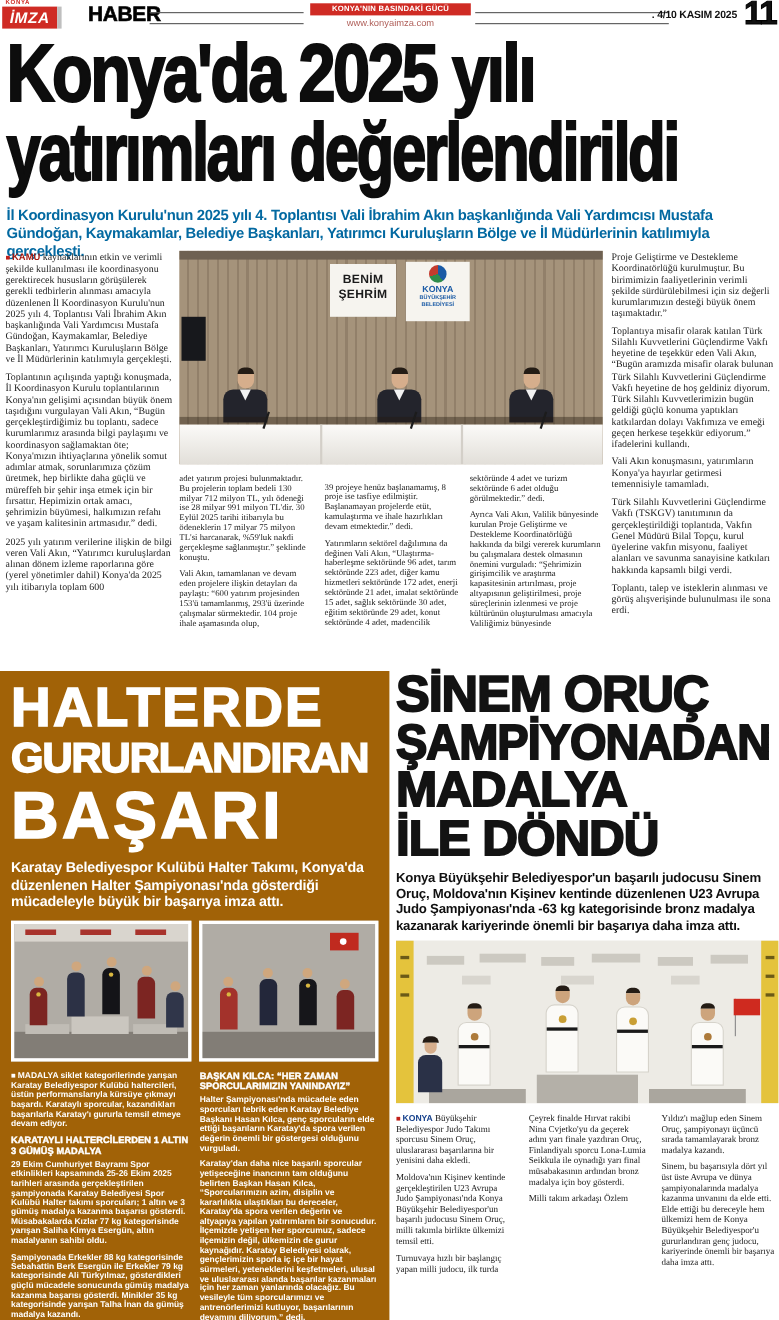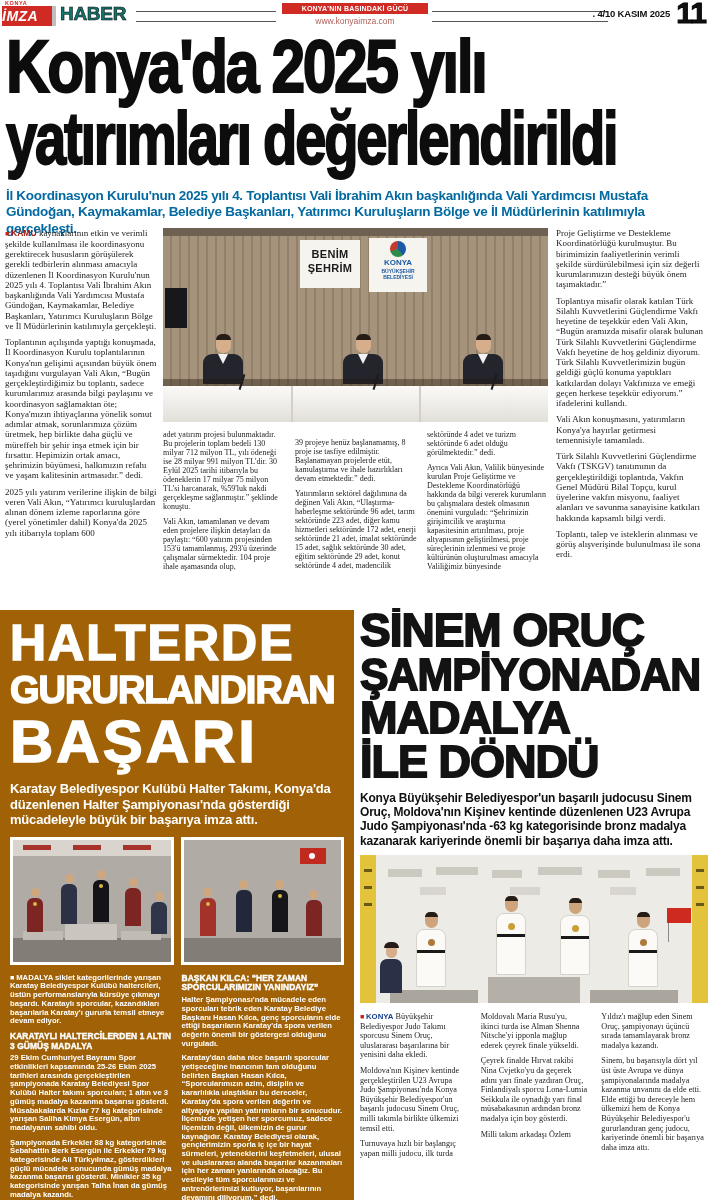--- a/index.html
+++ b/index.html
@@ -2,23 +2,23 @@
 <html><head>
 <meta charset="utf-8">
 <style>
   * { margin:0; padding:0; box-sizing:border-box; }
   html,body { width:708px; height:1200px; background:#fff; font-family:"Liberation Sans",sans-serif; color:#111; }
   .page { position:relative; width:708px; height:1200px; overflow:hidden; background:#fff; }
 
   
   .header { position:absolute; top:0; left:0; width:708px; height:28px; }
   .logo-konya { position:absolute; left:5px; top:0; font-size:5.5px; font-weight:bold; color:#cf2b24; letter-spacing:.6px; }
-  .logo-box { position:absolute; left:2px; top:6px; width:50px; height:20px; background:#cf2b24; color:#fff; font-weight:bold; font-style:italic; font-size:14px; line-height:20px; letter-spacing:.5px; }
+  .logo-box { position:absolute; left:2px; top:6px; width:50px; height:20px; background:#cf2b24; color:#fff; font-weight:bold; font-style:italic; font-size:14px; text-align:center; line-height:20px; letter-spacing:.5px; }
   .logo-shadow { position:absolute; left:52px; top:6px; width:4px; height:20px; background:#bfbfbf; }
-  .section-label { position:absolute; left:60px; top:3px; font-size:19px; font-weight:bold; letter-spacing:-.3px; color:#0f766e; -webkit-text-stroke:.6px #0c0c0c; }
+  .section-label { position:absolute; left:80px; top:3px; font-size:19px; font-weight:bold; letter-spacing:-.3px; color:#000000; -webkit-text-stroke:.6px #0c0c0c; }
   .rule { position:absolute; height:1px; background:#555; }
   .r-l1 { left:136px; top:11px; width:140px; }
   .r-l2 { left:136px; top:21px; width:140px; }
   .r-r1 { left:432px; top:11px; width:176px; }
   .r-r2 { left:432px; top:21px; width:176px; }
   .slogan { position:absolute; left:282px; top:3px; width:146px; height:11px; background:#cf2b24; color:#fff; font-size:7px; font-weight:bold; text-align:center; line-height:11px; letter-spacing:.2px; }
   .website { position:absolute; left:282px; top:16px; width:146px; text-align:center; font-size:8.5px; color:#b0605a; }
   .date { position:absolute; right:38px; top:8px; font-size:9.5px; font-weight:bold; letter-spacing:-.2px; }
   .pagenum { position:absolute; right:2px; top:-4px; font-size:30px; font-weight:bold; -webkit-text-stroke:1px #000; letter-spacing:-1px; }
 
@@ -369,21 +369,20 @@
         </div>
     </div>
 
     <div class="judo-cols">
       <div class="judo-col">
         <p><span class="sq-red">■ </span><span class="lead-blue">KONYA</span><span> Büyükşehir Belediyespor Judo Takımı sporcusu Sinem Oruç, uluslararası başarılarına bir yenisini daha ekledi.</span></p>
         <p>Moldova'nın Kişinev kentinde gerçekleştirilen U23 Avrupa Judo Şampiyonası'nda Konya Büyükşehir Belediyespor'un başarılı judocusu Sinem Oruç, milli takımla birlikte ülkemizi temsil etti.</p>
         <p>Turnuvaya hızlı bir başlangıç yapan milli judocu, ilk turda</p>
       </div>
       <div class="judo-col">
-        <p>Moldovalı Maria Rusu'yu, ikinci turda ise Alman Shenna Nitsche'yi ipponla mağlup ederek çeyrek finale yükseldi.</p>
         <p>Çeyrek finalde Hırvat rakibi Nina Cvjetko'yu da geçerek adını yarı finale yazdıran Oruç, Finlandiyalı sporcu Lona-Lumia Seikkula ile oynadığı yarı final müsabakasının ardından bronz madalya için boy gösterdi.</p>
         <p>Milli takım arkadaşı Özlem</p>
       </div>
       <div class="judo-col">
         <p>Yıldız'ı mağlup eden Sinem Oruç, şampiyonayı üçüncü sırada tamamlayarak bronz madalya kazandı.</p>
         <p>Sinem, bu başarısıyla dört yıl üst üste Avrupa ve dünya şampiyonalarında madalya kazanma unvanını da elde etti. Elde ettiği bu dereceyle hem ülkemizi hem de Konya Büyükşehir Belediyespor'u gururlandıran genç judocu, kariyerinde önemli bir başarıya daha imza attı.</p>
       </div>
     </div>
   </div>
 

